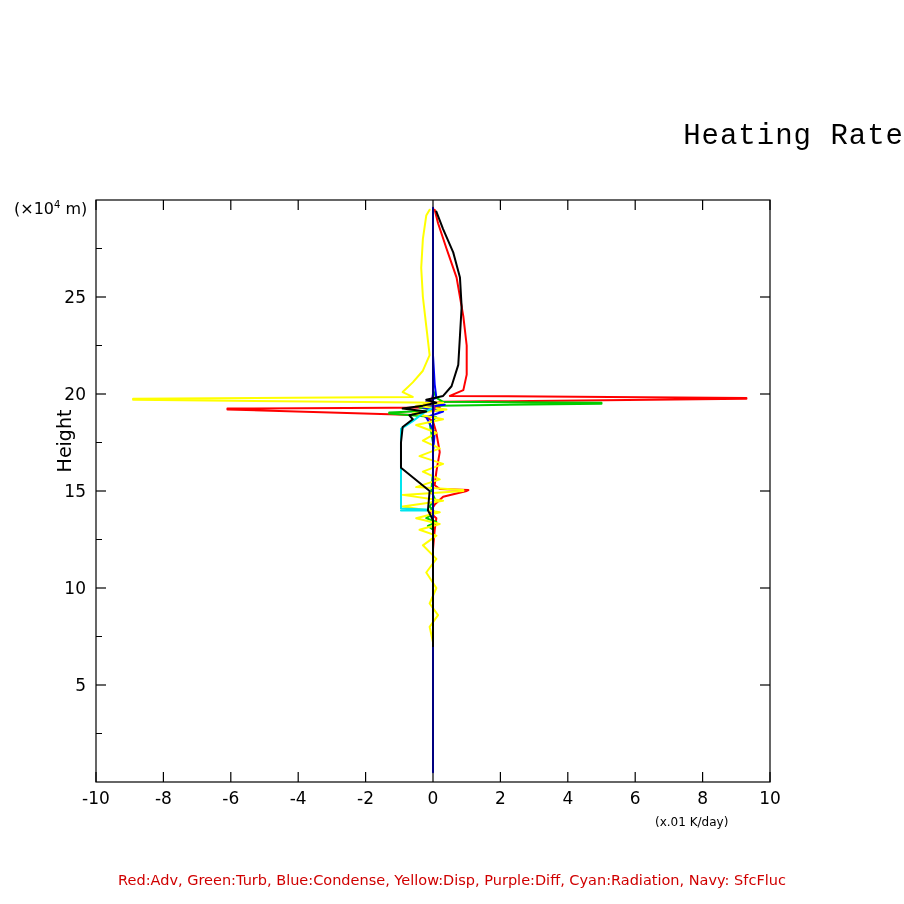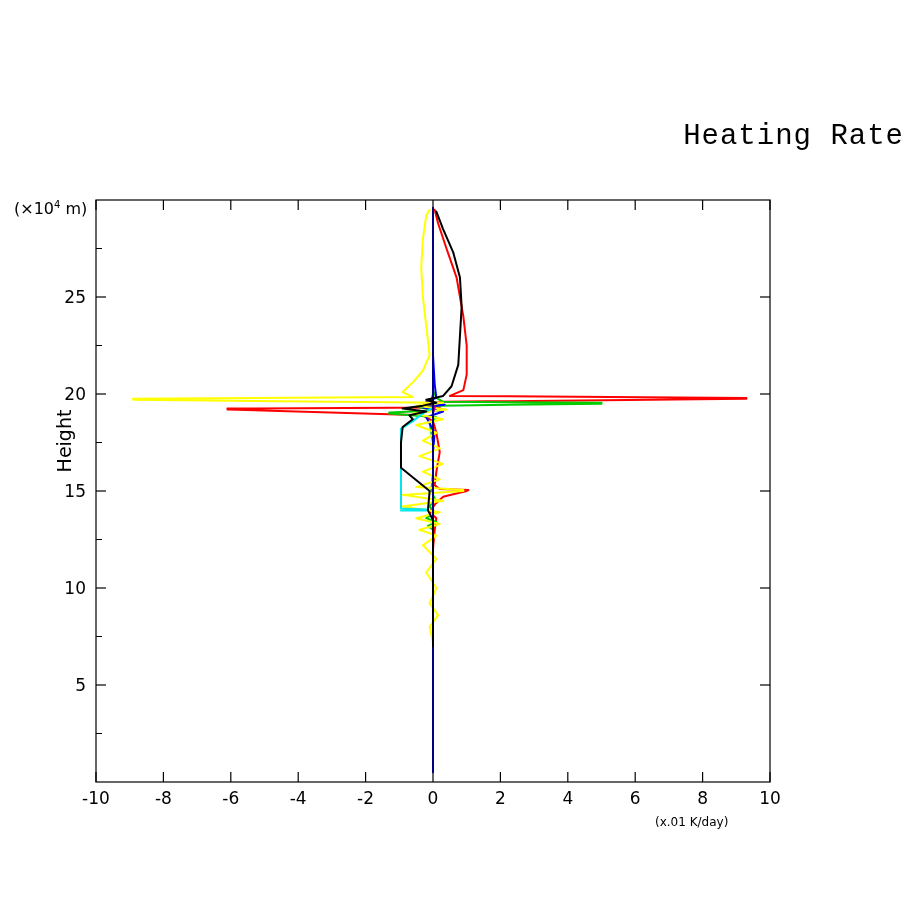--- a/index.html
+++ b/index.html
@@ -170,14 +170,15 @@
         <polyline points="433.00,646.20 433.00,529.80 427.94,525.92 436.37,522.04 426.26,518.16 434.69,512.34 429.63,506.52 434.69,498.76 431.31,491.00 433.00,471.60 433.00,442.50 429.63,423.10 436.37,417.28 389.19,413.40 389.19,412.43 436.37,410.49 419.52,407.58 439.74,405.64 601.50,403.70 601.50,402.73 443.11,401.76 436.37,397.88 433.00,390.12 433.00,355.20 433.00,277.60 433.00,209.70" fill="none" stroke="#00cc00" stroke-width="2" stroke-linejoin="round" stroke-linecap="round"></polyline>
         <polyline points="433.00,646.20 433.00,491.00 433.00,452.20 434.69,432.80 426.26,417.28 443.11,411.46 422.89,407.58 444.79,404.67 426.26,401.76 436.37,397.88 434.69,384.30 433.00,355.20 433.00,277.60 433.00,209.70" fill="none" stroke="#0000ff" stroke-width="2" stroke-linejoin="round" stroke-linecap="round"></polyline>
         <polyline points="433.00,642.32 429.63,626.80 438.06,615.16 429.63,603.52 436.37,588.00 426.26,572.48 436.37,558.90 422.89,545.32 436.37,535.62 419.52,529.80 439.74,523.98 416.15,518.16 439.74,512.34 402.67,506.52 443.11,500.70 402.67,494.88 463.33,491.00 463.33,490.03 416.15,487.12 439.74,479.36 422.89,471.60 443.11,463.84 419.52,456.08 439.74,448.32 422.89,440.56 436.37,432.80 416.15,425.04 443.11,419.22 412.78,413.40 446.48,409.52 416.15,405.64 443.11,402.73 133.07,399.82 133.07,398.85 412.78,396.91 402.67,392.06 412.78,382.36 422.89,370.72 429.63,355.20 426.26,326.10 422.89,297.00 421.21,267.90 422.89,238.80 426.26,215.52 429.63,209.70" fill="none" stroke="#ffff00" stroke-width="2" stroke-linejoin="round" stroke-linecap="round"></polyline>
         <polyline points="433.00,646.20 433.00,491.00 433.00,413.40 434.69,407.58 431.31,401.76 433.00,394.00 433.00,297.00 433.00,209.70" fill="none" stroke="#a000a0" stroke-width="2" stroke-linejoin="round" stroke-linecap="round"></polyline>
         <polyline points="400.99,510.40 426.26,510.40 426.26,509.43 400.99,508.46 400.99,461.90 400.99,428.92 412.78,421.16 422.89,413.40 433.00,407.58 433.00,401.76" fill="none" stroke="#00e5ee" stroke-width="2" stroke-linejoin="round" stroke-linecap="round"></polyline>
         <polyline points="433.00,772.30 433.00,685.00 433.00,588.00 433.00,491.00 433.00,394.00 433.00,297.00 433.00,207.76" fill="none" stroke="#000080" stroke-width="2" stroke-linejoin="round" stroke-linecap="round"></polyline>
         <polyline points="433.00,646.20 433.00,520.10 427.94,510.40 429.63,491.00 400.99,467.72 400.99,442.50 402.67,426.98 412.78,419.22 409.41,415.34 426.26,411.46 402.67,408.55 422.89,405.64 436.37,402.73 426.26,399.82 443.11,395.94 451.54,386.24 458.27,364.90 459.96,335.80 461.64,306.70 459.96,277.60 453.22,252.38 443.11,229.10 436.37,211.64" fill="none" stroke="#000000" stroke-width="2" stroke-linejoin="round" stroke-linecap="round"></polyline>
       </g>
   </svg>
 
+  <div class="legend-line">Red:Adv, Green:Turb, Blue:Condense, Yellow:Disp, Purple:Diff, Cyan:Radiation, Navy: SfcFluc</div>
 
 </div>
 
 </body></html>

